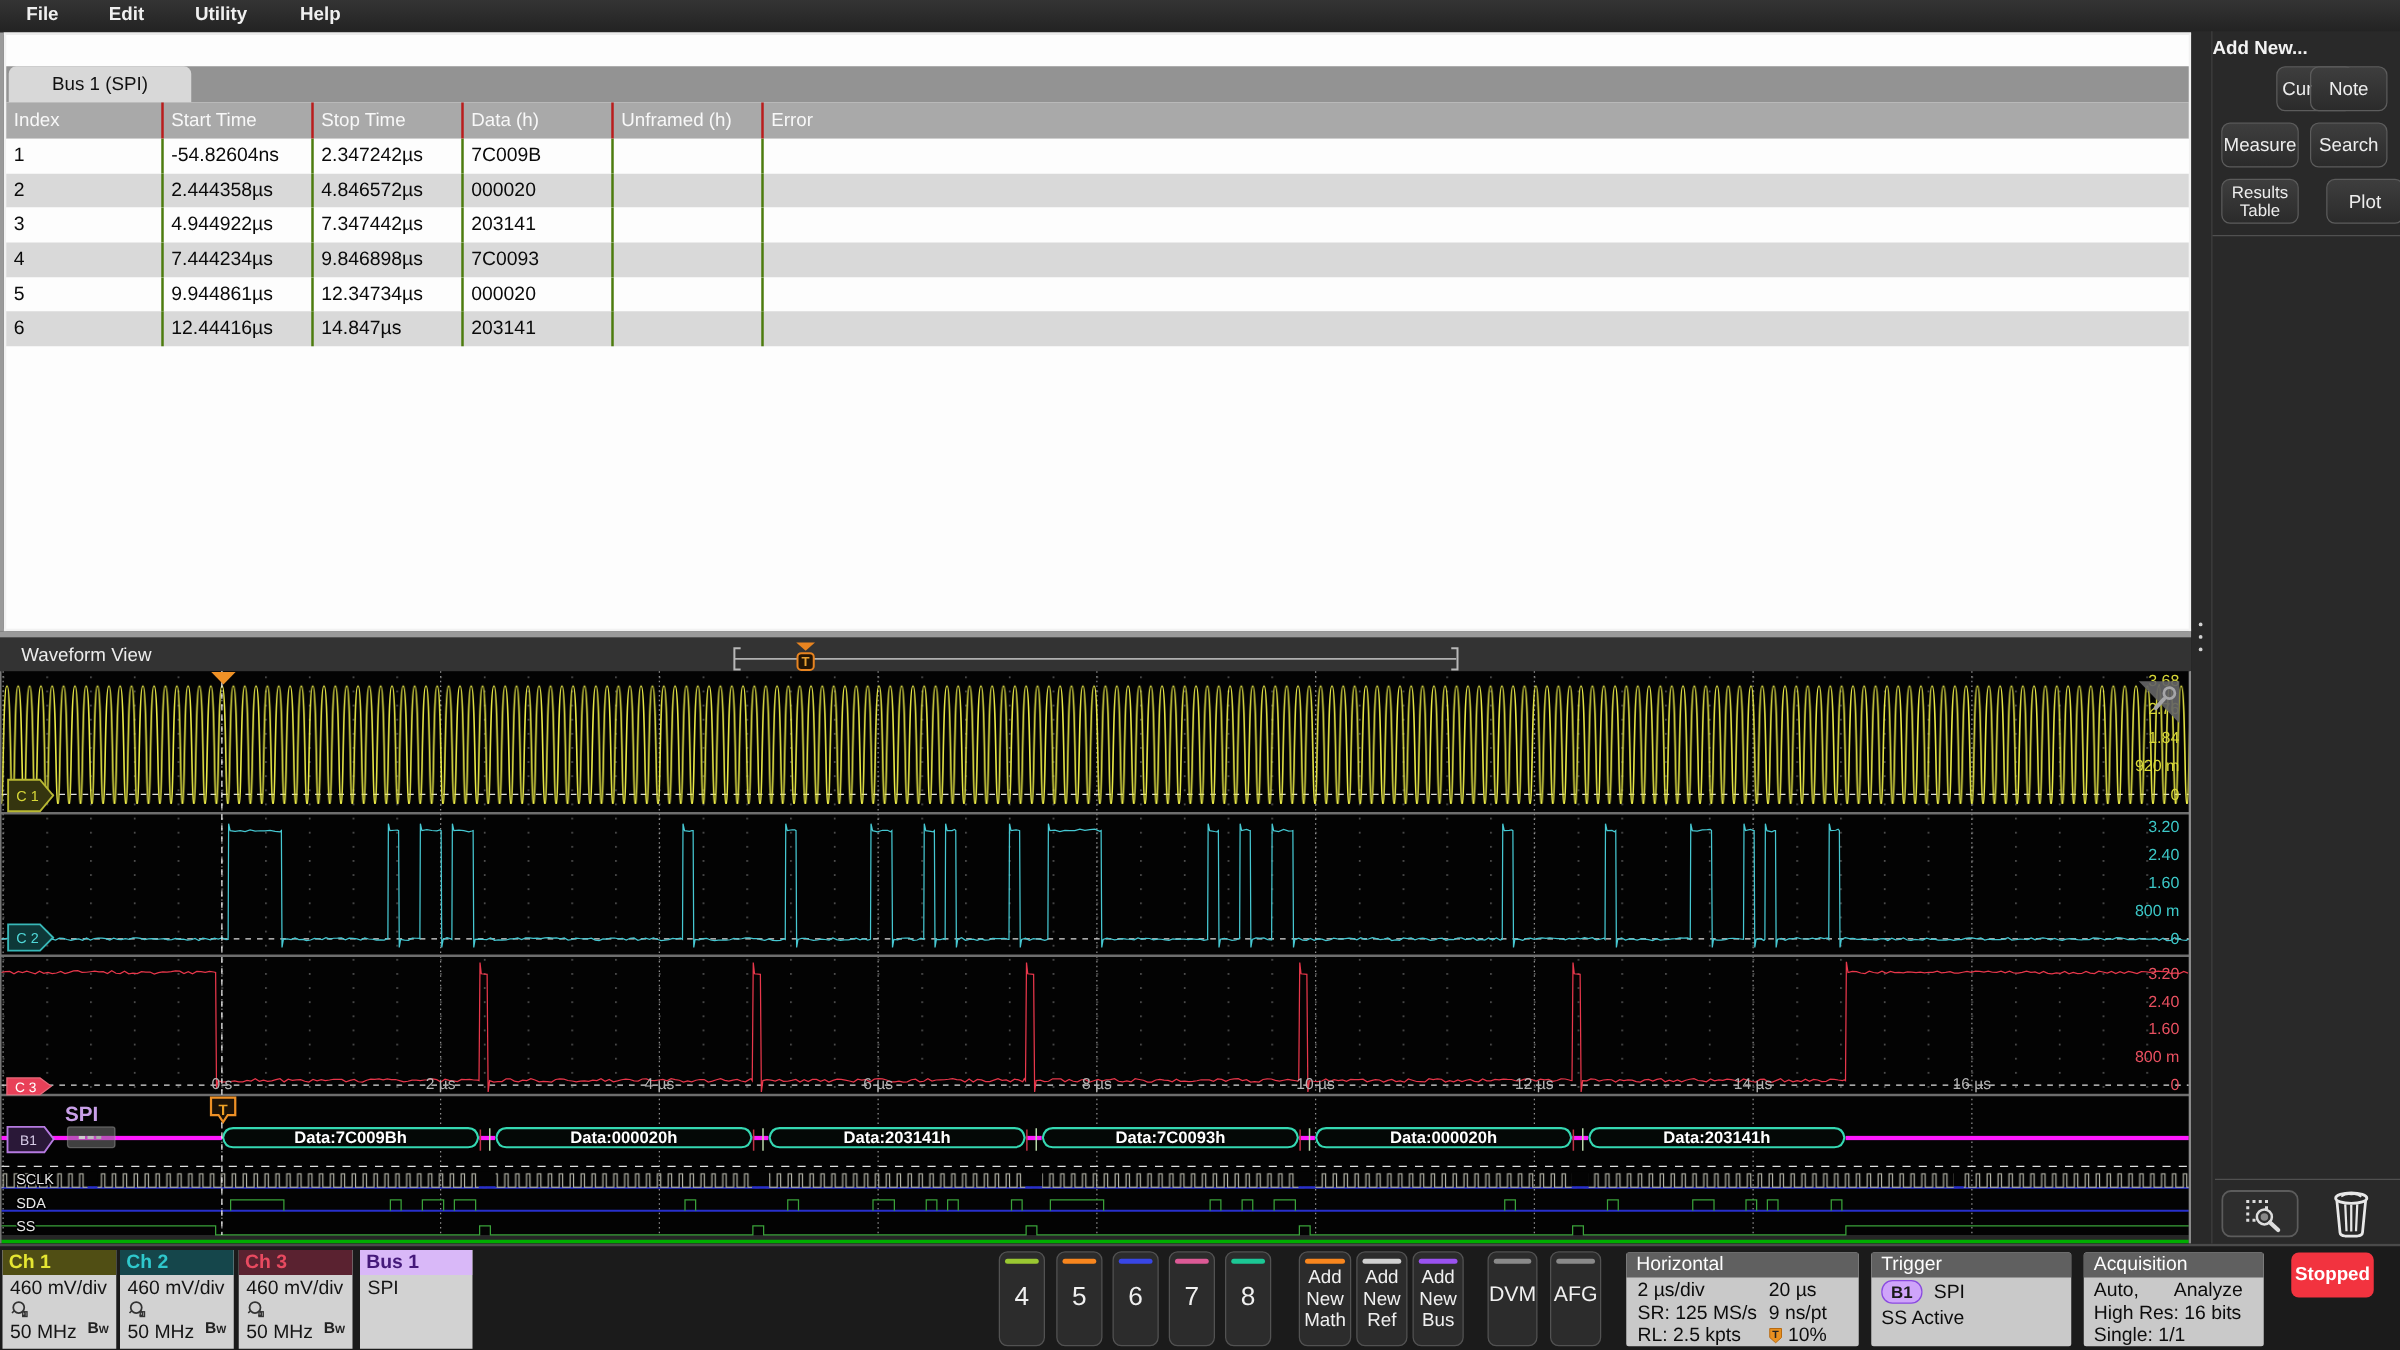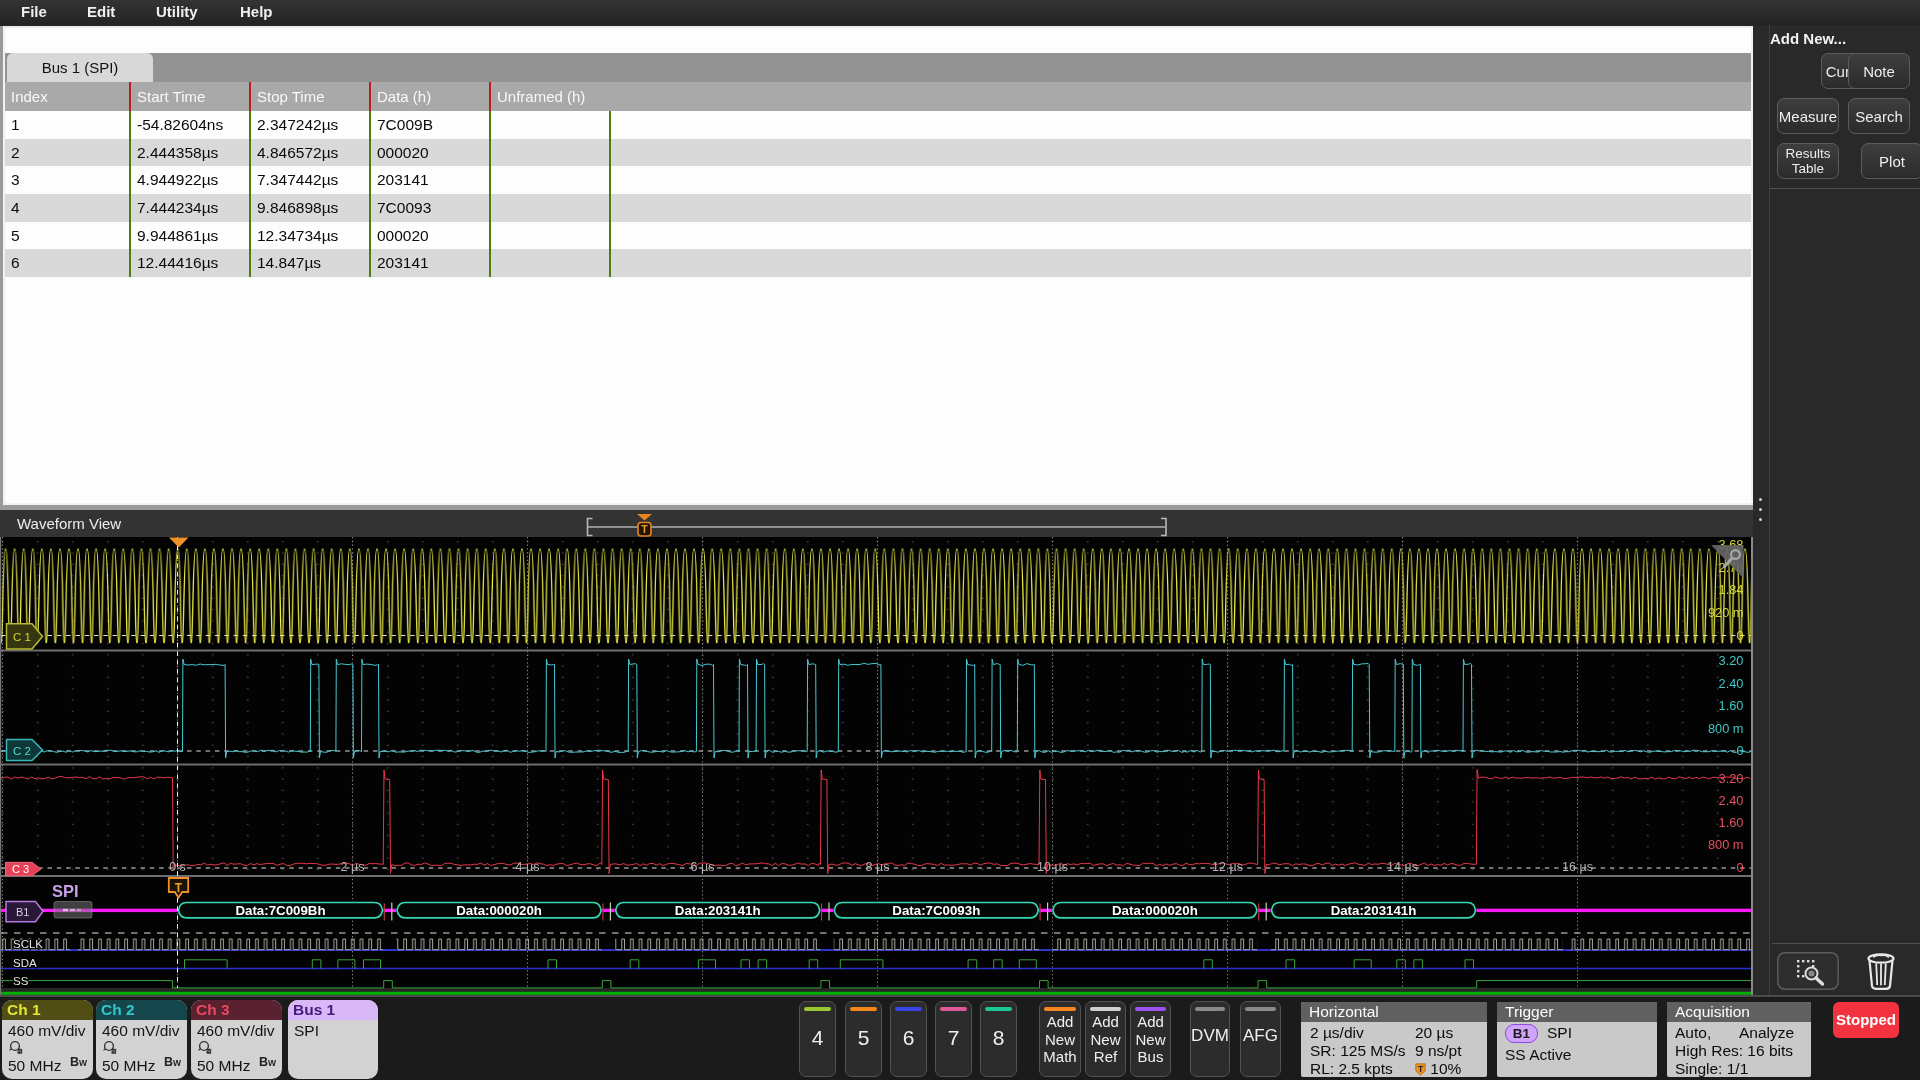--- a/index.html
+++ b/index.html
@@ -26,21 +26,21 @@
 .xclose{position:absolute;right:9px;top:3px;width:20px;height:20px;color:#c8c8c8;font-size:17px;line-height:20px;text-align:center}
 #leftstrip{position:absolute;left:0;top:26px;width:3px;height:479px;background:#9a9a9a}
 #splitter{position:absolute;left:0;top:505px;width:1753px;height:5px;background:#9a9a9a}
 #sidebar{position:absolute;left:1753px;top:25px;width:167px;height:970px;background:#292929}
 #sidebar .vline{position:absolute;left:16px;top:0;width:1px;height:100%;background:#3f3f3f}
 .sbt{position:absolute;left:17px;top:5px;width:150px;text-align:left;color:#f2f2f2;font-size:15px;font-weight:bold}
 .sbtn{position:absolute;width:62px;height:36px;background:linear-gradient(#3e3e3e,#2b2b2b);border:1px solid #5c5c5c;border-radius:7px;color:#ededed;font-size:15px;display:flex;align-items:center;justify-content:center;text-align:center;line-height:15px}
 .hline{position:absolute;background:#505050;height:1px}
 .dots3 div{position:absolute;left:1759px;width:3.4px;height:3.4px;border-radius:50%;background:#d2d2d2}
 #bottombar{position:absolute;left:0;top:995px;width:1920px;height:85px;background:#1b1b1b;border-top:2px solid #4a4a4a}
-.chb{position:absolute;top:3px;width:91px;height:79px;border-radius:10px;overflow:hidden;background:#d2d2d2}
+.chb{position:absolute;top:3px;width:91px;height:79px;border-radius:0;overflow:hidden;background:#d2d2d2}
 .chh{height:19.5px;font-size:15.5px;font-weight:bold;padding:0 0 0 5px;line-height:19px}
 .chbody{padding:1px 0 0 6px;color:#141414;font-size:15.5px}
 .l1{line-height:19px}.l2{height:17px}.l3{line-height:18px}
 .bw{position:absolute;right:6px;bottom:7px;font-size:12.5px;font-weight:bold;color:#222}.bws{font-size:8.5px}
 .nbtn{position:absolute;top:4px;height:76px;background:#2c2c2c;border:1px solid #525252;border-radius:7px}
 .topbar{position:absolute;left:4px;right:4px;top:5px;height:3.5px;border-radius:2px}
 .nlab{position:absolute;left:0;top:24px;width:100%;text-align:center;color:#f0f0f0}
 .alab{position:absolute;left:0;top:11px;width:100%;text-align:center;color:#f0f0f0;font-size:15px;line-height:17.5px}
 .infopanel{position:absolute;top:5px;height:75px;background:#c9c9c9;border-radius:2px;overflow:hidden}
 .iph{height:20px;background:#606060;color:#fdfdfd;font-size:15.5px;line-height:20px;padding-left:8px}
@@ -57,20 +57,21 @@
 <div id="tablepanel">
 <div class="tabbar">
       <div class="tab">Bus 1 (SPI)</div>
     </div>
 <div class="thead">
       <div class="c0">Index</div>
       <div class="c1">Start Time</div>
       <div class="c2">Stop Time</div>
       <div class="c3">Data (h)</div>
       <div class="c4">Unframed (h)</div>
+      <div class="c5">Error</div>
     </div>
 <div class="trows">
 <div class="trow odd">
         <div class="c0">1</div>
         <div class="c1">-54.82604ns</div>
         <div class="c2">2.347242µs</div>
         <div class="c3">7C009B</div>
         <div class="c4"></div>
         <div class="c5"></div>
       </div>

